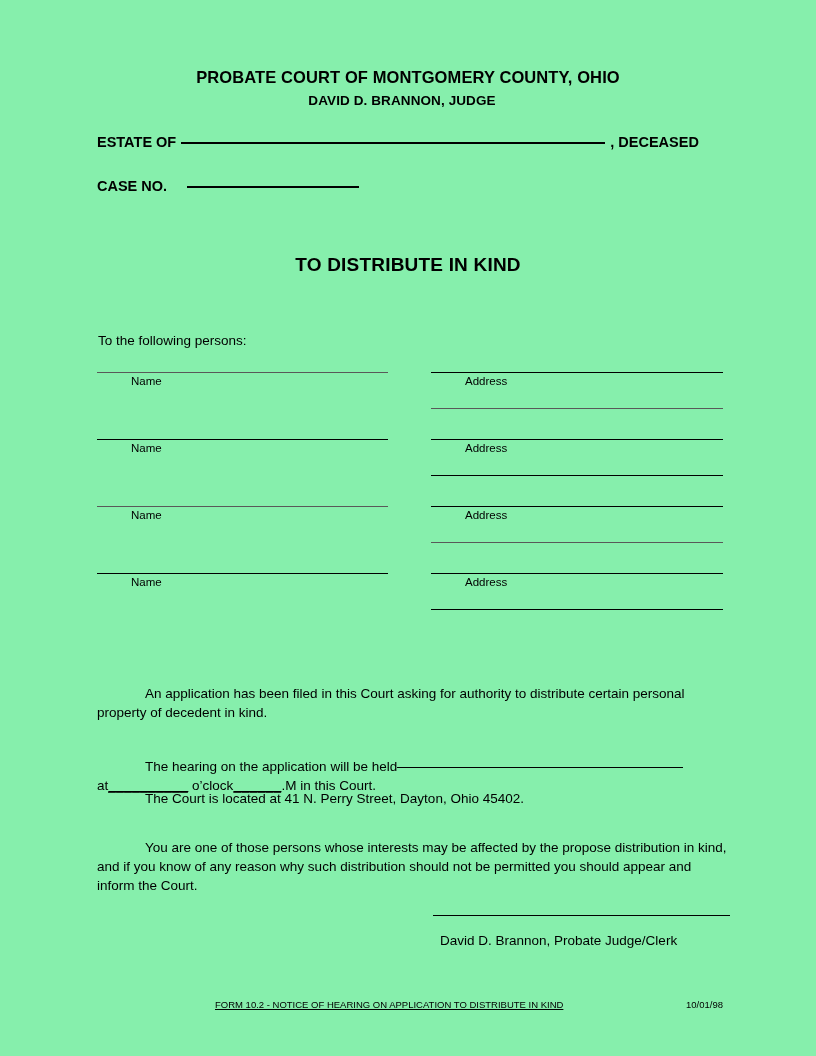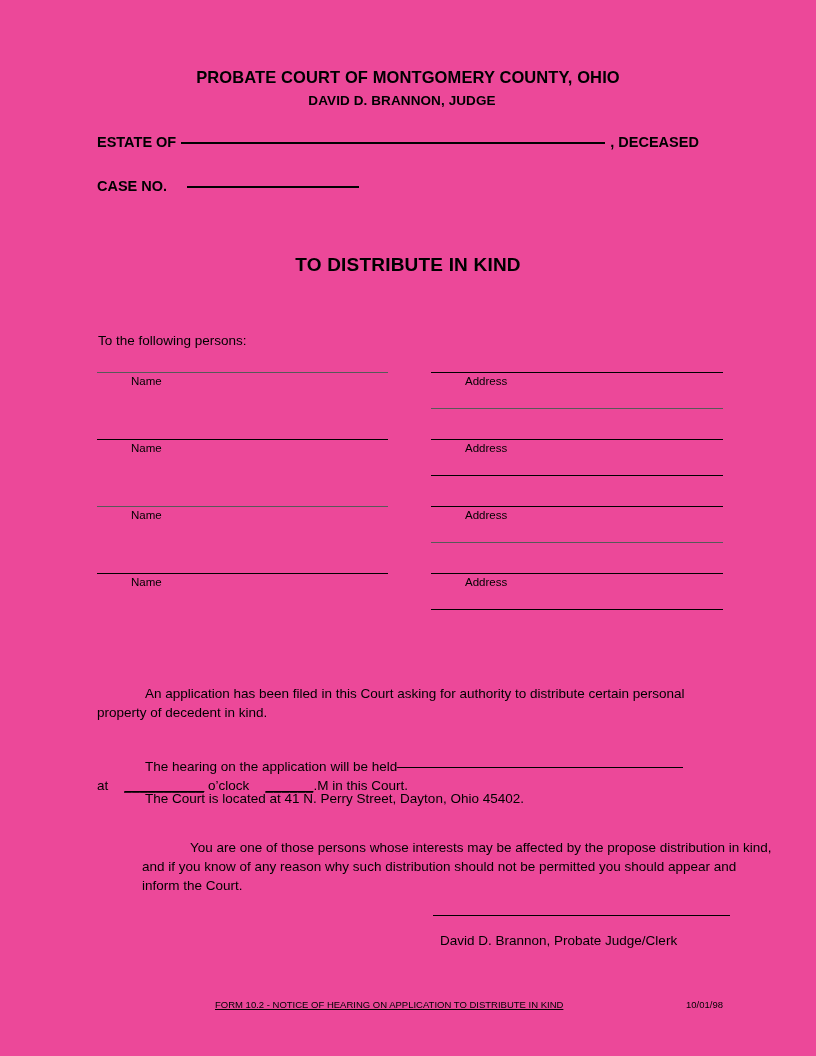--- a/index.html
+++ b/index.html
@@ -8,21 +8,21 @@
     background: #ffffff;
   }
   body {
     font-family: "Liberation Sans", sans-serif;
     color: #000000;
   }
   .page {
     position: relative;
     width: 816px;
     height: 1056px;
-    background: #ec4899;
+    background: #86efac;
     overflow: hidden;
   }
 
   
   .court-title {
     position: absolute;
     left: 0;
     top: 68px;
     width: 816px;
     text-align: center;
@@ -154,24 +154,24 @@
 
   #hearing-block { top: 757px; }
   .hearing-line1 { white-space: nowrap; }
   .hearing-rule {
     display: inline-block;
     width: 286px;
     border-bottom: 1.3px solid #000;
     vertical-align: baseline;
     margin-bottom: 3px;
   }
-  .blank-us { text-decoration: underline; letter-spacing: 0.5px; padding-left: 16px; }
+  .blank-us { text-decoration: underline; letter-spacing: 0.5px; }
 
   #para-location { top: 789px; }
-  #para-notice { top: 838px; margin-left: 45px; }
+  #para-notice { top: 838px; }
 
   
   .signature-rule {
     position: absolute;
     left: 433px;
     top: 915px;
     width: 297px;
     border-bottom: 1.3px solid #000;
     height: 0;
   }

